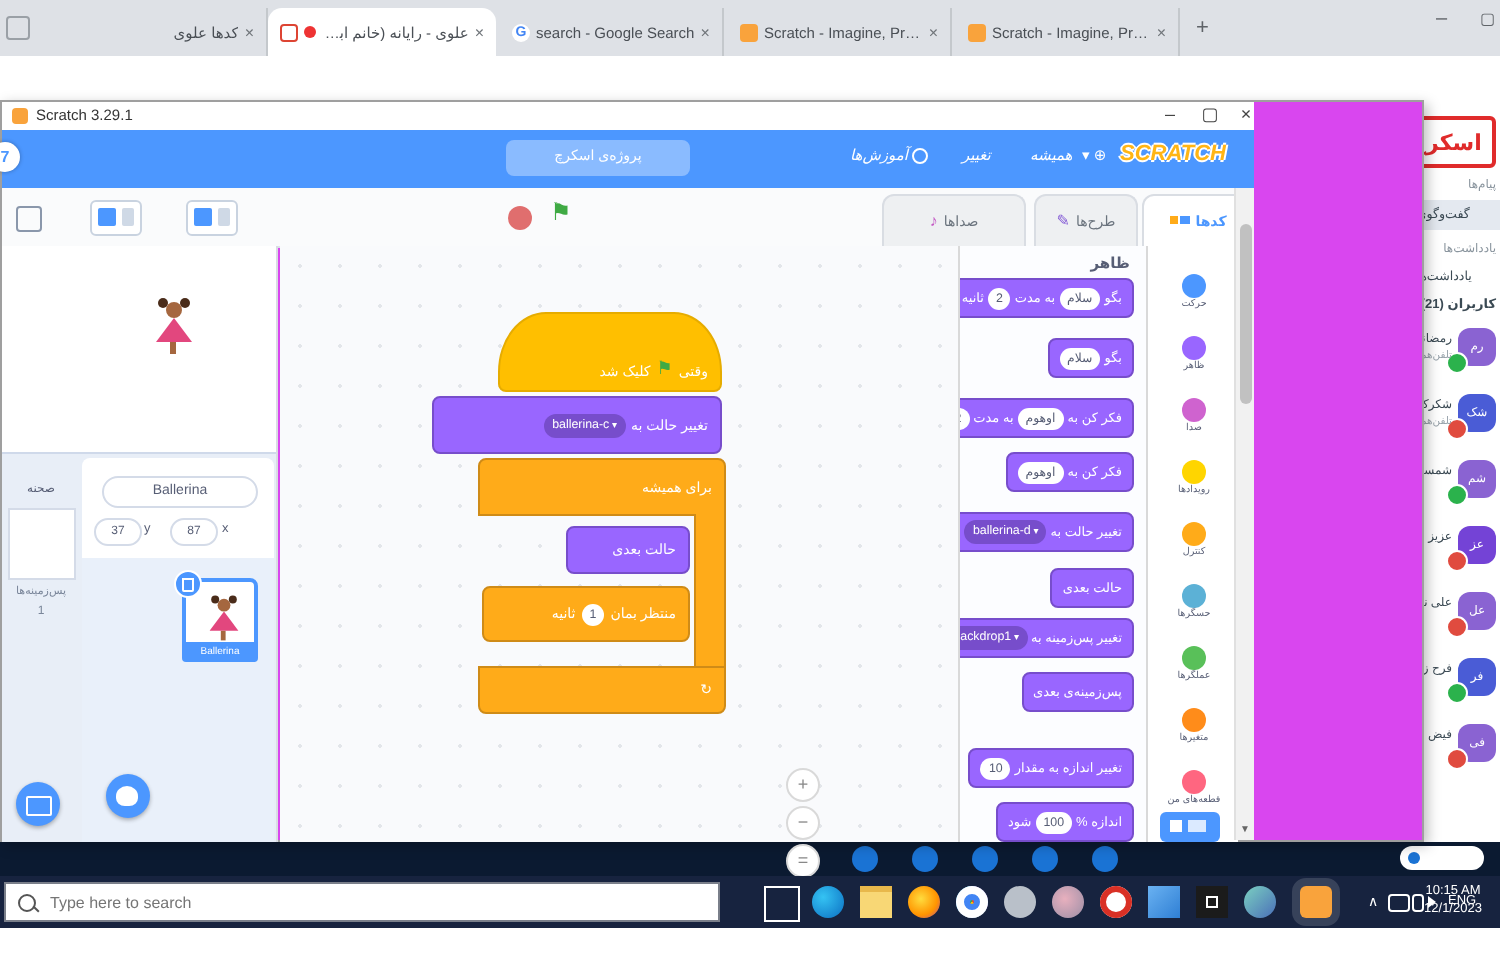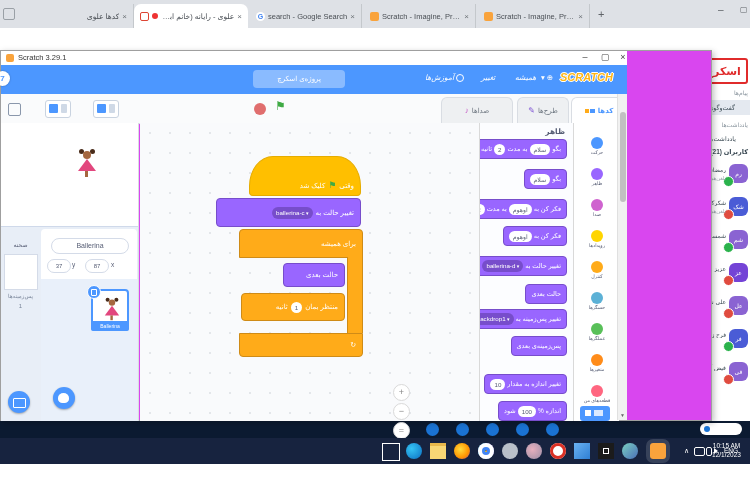--- a/index.html
+++ b/index.html
@@ -544,20 +544,24 @@
         </div>
     </div>
 
     <div class="ab" id="sc-scroll">
       <span id="sc-thumb"></span>
       <span id="sc-down">▼</span>
     </div>
   </div>
 
   <div class="ab" id="taskbar">
+    <div id="searchbox">
+      <span class="mag"></span>
+      <input placeholder="Type here to search" style="">
+    </div>
     <span class="tb-ico" style="left:382px;border:1px solid #fff;"></span>
     <span class="tb-ico circ" style="left:406px;background:radial-gradient(circle at 35% 35%,#35c3f3,#0b6fc2);"></span>
     <span class="tb-ico" style="left:430px;background:#f8d775;border-top:3px solid #e8b84b;box-sizing:border-box;"></span>
     <span class="tb-ico circ" style="left:454px;background:radial-gradient(circle at 40% 40%,#ffdc3e,#ff9400 60%,#b2469b);"></span>
     <span class="tb-ico circ" style="left:478px;background:conic-gradient(#ea4335 0 33%,#fbbc05 33% 66%,#34a853 66% 100%);box-shadow:inset 0 0 0 4px #fff,inset 0 0 0 7px #4285f4;"></span>
     <span class="tb-ico circ" style="left:502px;background:#b9c0c9;"></span>
     <span class="tb-ico circ" style="left:526px;background:radial-gradient(circle at 40% 40%,#e8b0be,#9b8ea6);"></span>
     <span class="tb-ico circ" style="left:550px;background:#fff;box-shadow:inset 0 0 0 3px #d93025;"></span>
     <span class="tb-ico" style="left:574px;background:linear-gradient(135deg,#6ab2f2,#2f7fd4);"></span>
     <span class="tb-ico" style="left:598px;background:#1b1b1b;box-shadow:inset 0 0 0 5px #1b1b1b,inset 0 0 0 6px #fff;"></span>

